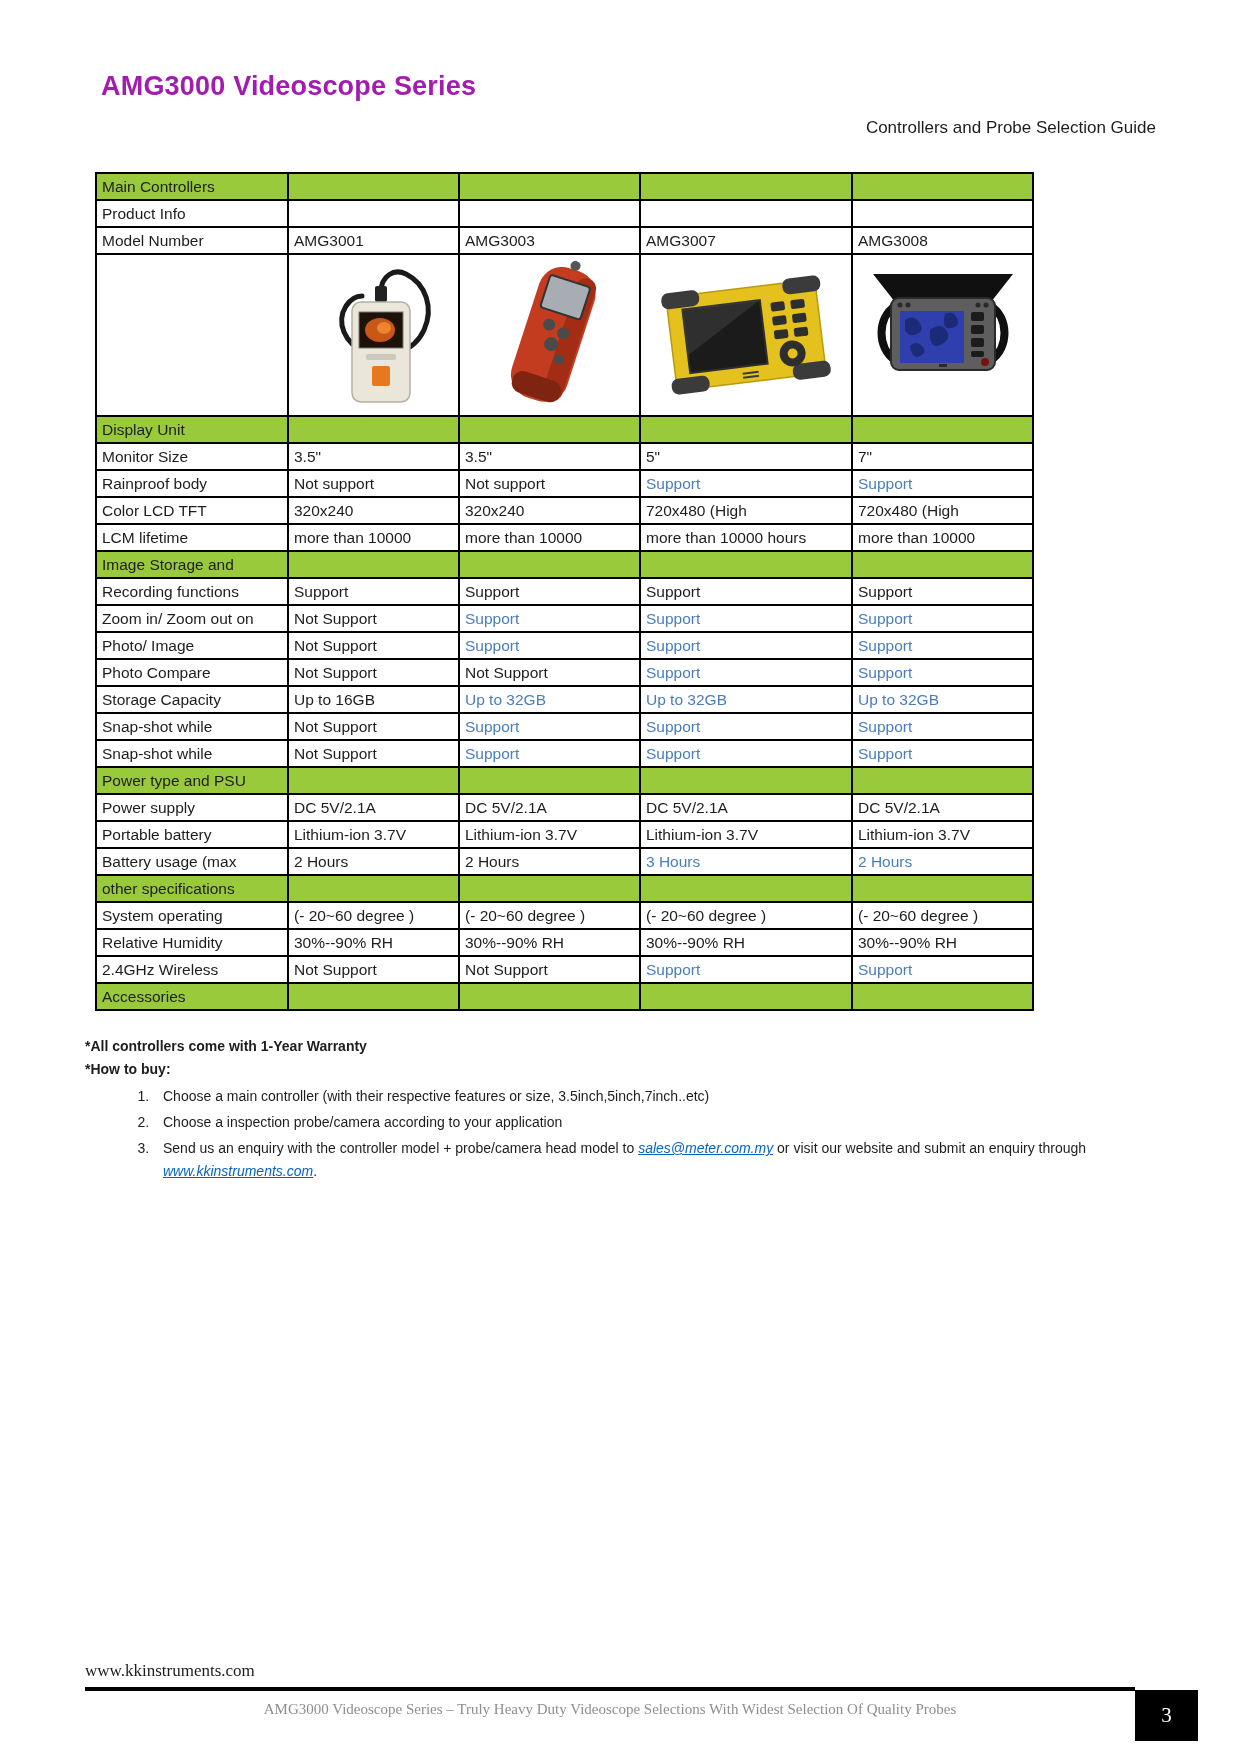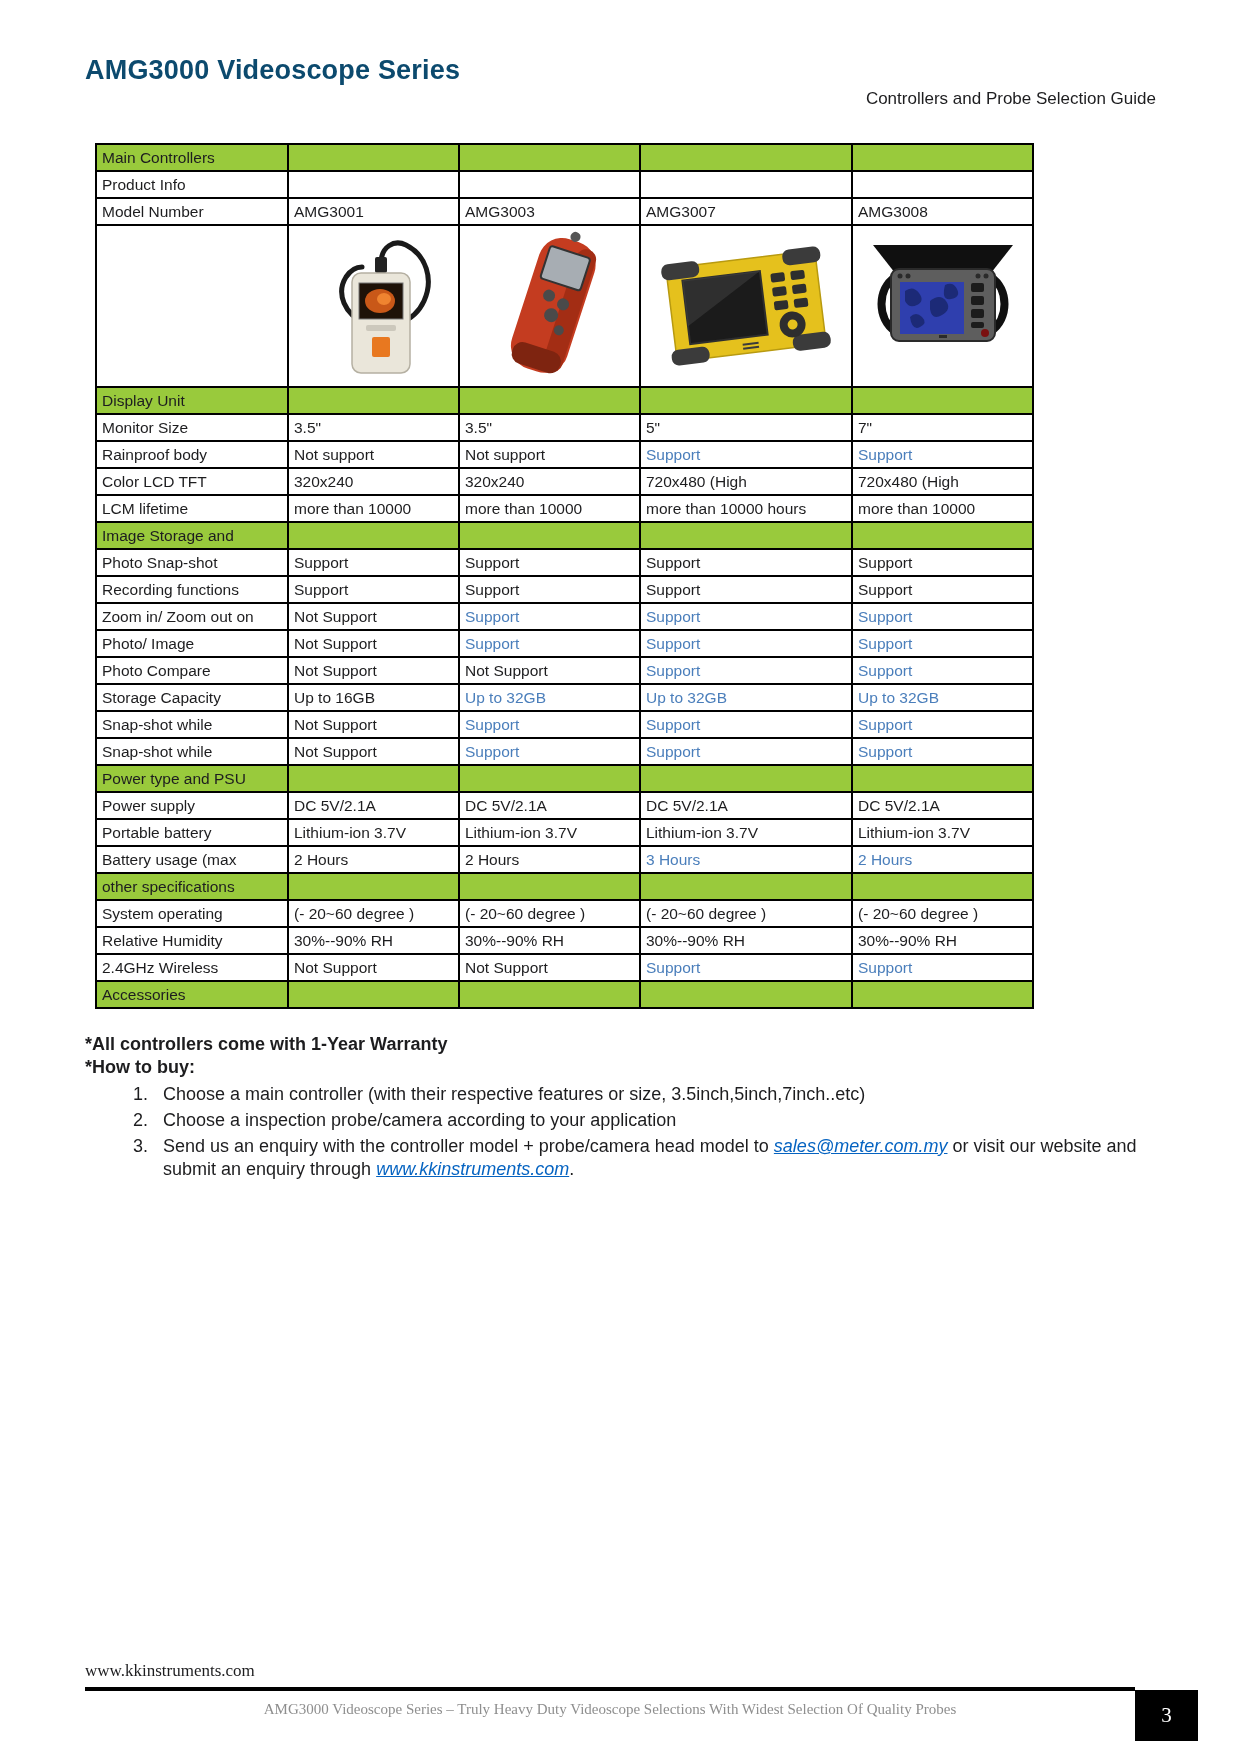--- a/index.html
+++ b/index.html
@@ -6,21 +6,21 @@
   .page {
     position:relative;
     width:1241px; height:1754px;
     background:#ffffff;
     font-family:"Liberation Sans","DejaVu Sans",sans-serif;
     color:#1d1d1f;
     overflow:hidden;
   }
   .content { padding:55px 85px 0 85px; }
 
-  .title { margin:0; font-size:27px; font-weight:bold; color:#0c4a6e; letter-spacing:0.2px; }
+  .title { margin:16px; font-size:27px; font-weight:bold; color:#a21caf; letter-spacing:0.2px; }
   .subtitle { margin:3px 0 0 0; font-size:17px; color:#1d1d1f;text-align:right; }
 
   table.spec {
     border-collapse:collapse;
     table-layout:fixed;
     margin:34px 0 0 10px;
     border:2px solid #000;
     padding-left:44px;
   }
   table.spec td {
@@ -32,21 +32,21 @@
     vertical-align:middle;
     white-space:nowrap;
     overflow:hidden;
     background:#fff;
   }
   tr.section-row td { background:var(--section-green,#99ca3c); }
   td.blue { color:var(--support-blue,#4a7ebb); }
   tr.image-row td { height:156px; text-align:center; padding:2px; vertical-align:middle; }
   tr.image-row svg { display:inline-block; vertical-align:middle; }
 
-  .notes { margin-top:24px; font-size:18px; }
+  .notes { margin-top:24px; font-size:14px; }
   .bold-line { font-weight:bold; line-height:23px; }
   ol.howto { margin:4px 0 0 0; padding-left:68px; }
   ol.howto li { margin:0 0 3px 0; line-height:23px; padding-left:10px; }
   a.doc-link { color:var(--link-blue,#0563c1); text-decoration:underline; cursor:pointer;font-style:italic; }
 
   .footer-site {
     position:absolute; left:85px; top:1661px;
     font-family:"Liberation Serif","DejaVu Serif",serif;
     font-size:17px; color:#1d1d1f;
   }
@@ -222,27 +222,20 @@
             <td>more than 10000</td>
           </tr>
           <tr class="section-row">
             <td>Image Storage and</td>
             <td></td>
             <td></td>
             <td></td>
             <td></td>
           </tr>
           <tr>
-            <td>Photo Snap-shot</td>
-            <td>Support</td>
-            <td>Support</td>
-            <td>Support</td>
-            <td>Support</td>
-          </tr>
-          <tr>
             <td>Recording functions</td>
             <td>Support</td>
             <td>Support</td>
             <td>Support</td>
             <td>Support</td>
           </tr>
           <tr>
             <td>Zoom in/ Zoom out on</td>
             <td>Not Support</td>
             <td class="blue">Support</td>

